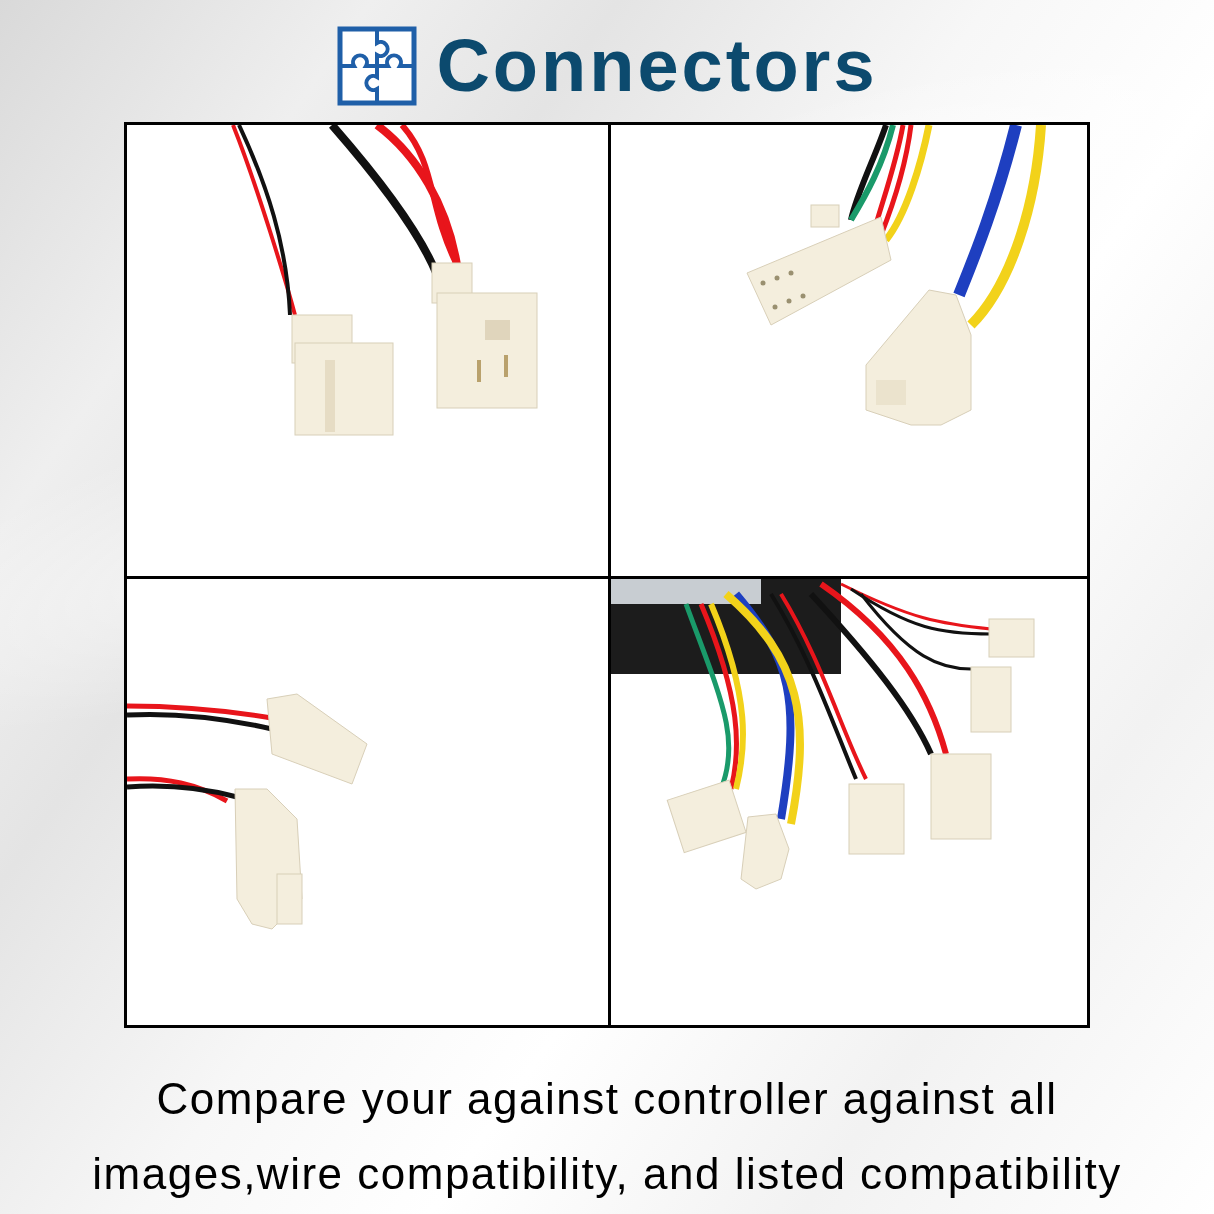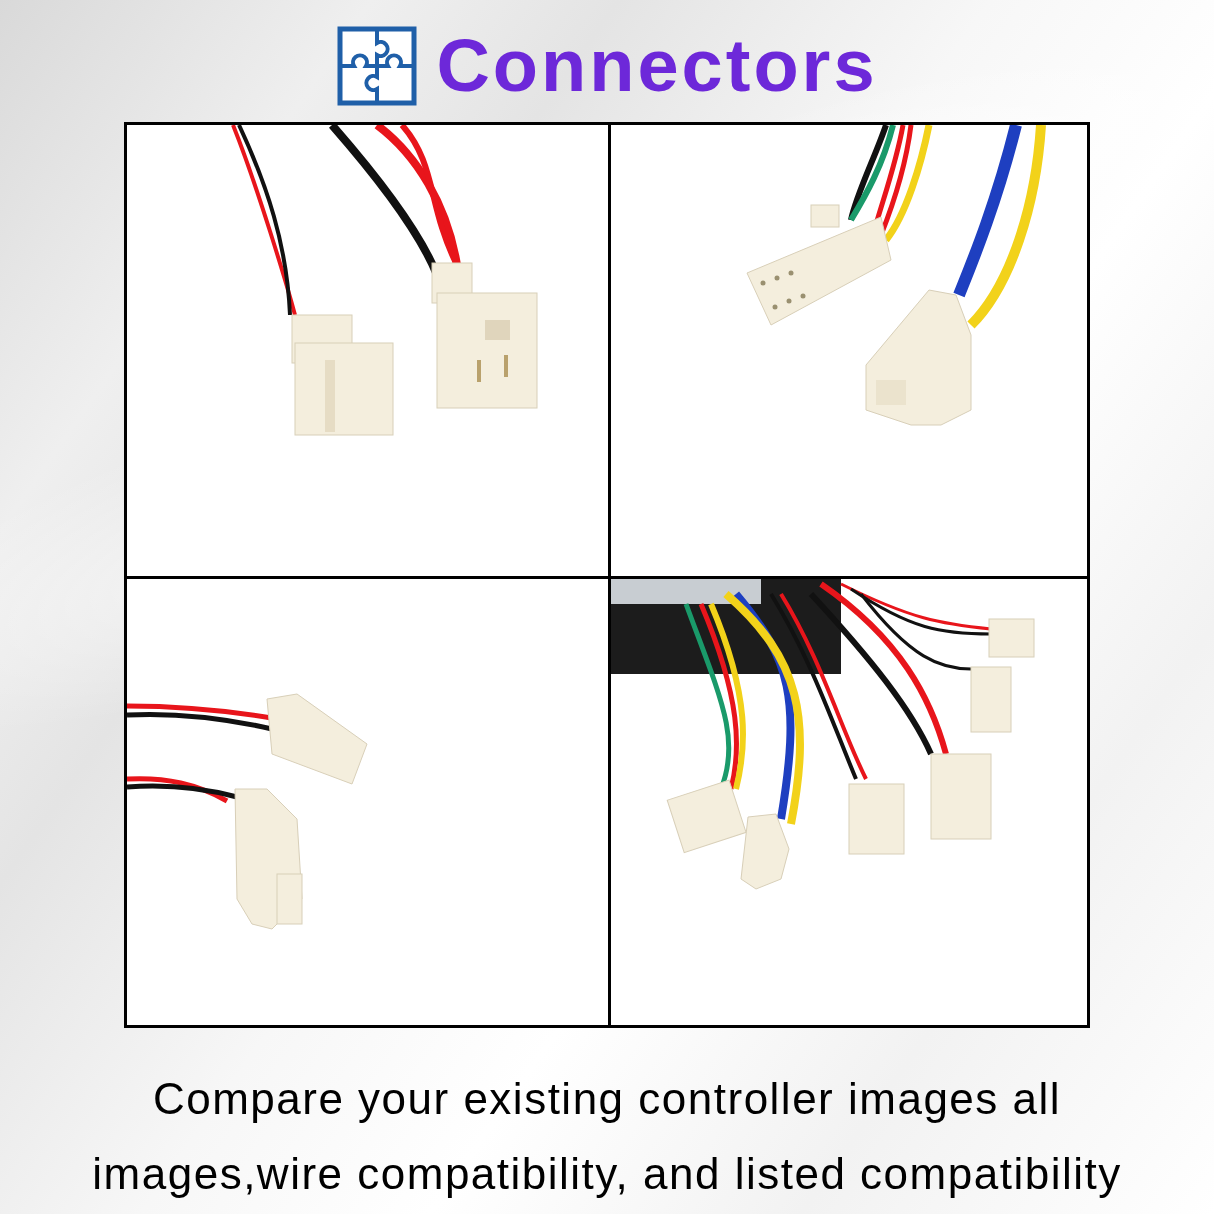--- a/index.html
+++ b/index.html
@@ -8,21 +8,21 @@
     background: linear-gradient(125deg, #d9d9d9 0%, #efefef 18%, #e4e4e4 30%, #f7f7f7 48%, #ffffff 62%, #f2f2f2 80%, #ffffff 100%);
     font-family: "Liberation Sans", sans-serif;
   }
   .swoosh1 { position:absolute; left:-200px; top:420px; width:900px; height:260px; border-radius:50%;
     background: radial-gradient(ellipse at center, rgba(255,255,255,0.55), rgba(255,255,255,0) 70%); transform: rotate(-18deg); }
   .swoosh2 { position:absolute; left:600px; top:60px; width:800px; height:200px; border-radius:50%;
     background: radial-gradient(ellipse at center, rgba(255,255,255,0.6), rgba(255,255,255,0) 70%); transform: rotate(-10deg); }
 
   .header { position:absolute; top:18px; left:0; width:1214px; height:96px; display:flex; align-items:center; justify-content:center; gap:18px; }
   .puzzle-icon { width:82px; height:82px; }
-  .title { font-size:74px; font-weight:bold; color:#6d28d9; letter-spacing:3px; line-height:1; }
+  .title { font-size:74px; font-weight:bold; color:#0c4a6e; letter-spacing:3px; line-height:1; }
 
   .grid { position:absolute; left:124px; top:122px; width:966px; height:906px; background:#fff;
     border:3px solid #000; box-sizing:border-box; }
   .vline { position:absolute; left:481px; top:0; width:3px; height:100%; background:#000; }
   .hline { position:absolute; left:0; top:451px; width:100%; height:3px; background:#000; }
   .panel { position:absolute; width:478px; height:448px; overflow:hidden; }
   .panel svg { width:100%; height:100%; display:block; }
   .p1 { left:0; top:0; } .p2 { left:484px; top:0; } .p3 { left:0; top:454px; } .p4 { left:484px; top:454px; }
 
   .caption { position:absolute; left:0; width:1214px; text-align:center; font-size:44px; color:#000; letter-spacing:1.5px; line-height:1; }
@@ -122,14 +122,14 @@
       <rect x="320" y="175" width="60" height="85" fill="#f4eedd" stroke="#d8cfb8"></rect>
       <rect x="360" y="88" width="40" height="65" fill="#f4eedd" stroke="#d8cfb8"></rect>
       <rect x="378" y="40" width="45" height="38" fill="#f4eedd" stroke="#d8cfb8"></rect>
     </svg>
   </div>
 
   <div class="vline"></div>
   <div class="hline"></div>
 </div>
 
-<div class="caption c1">Compare your existing controller images all</div>
+<div class="caption c1">Compare your against controller against all</div>
 <div class="caption c2">images,wire compatibility, and listed compatibility</div>
 
 </body></html>

